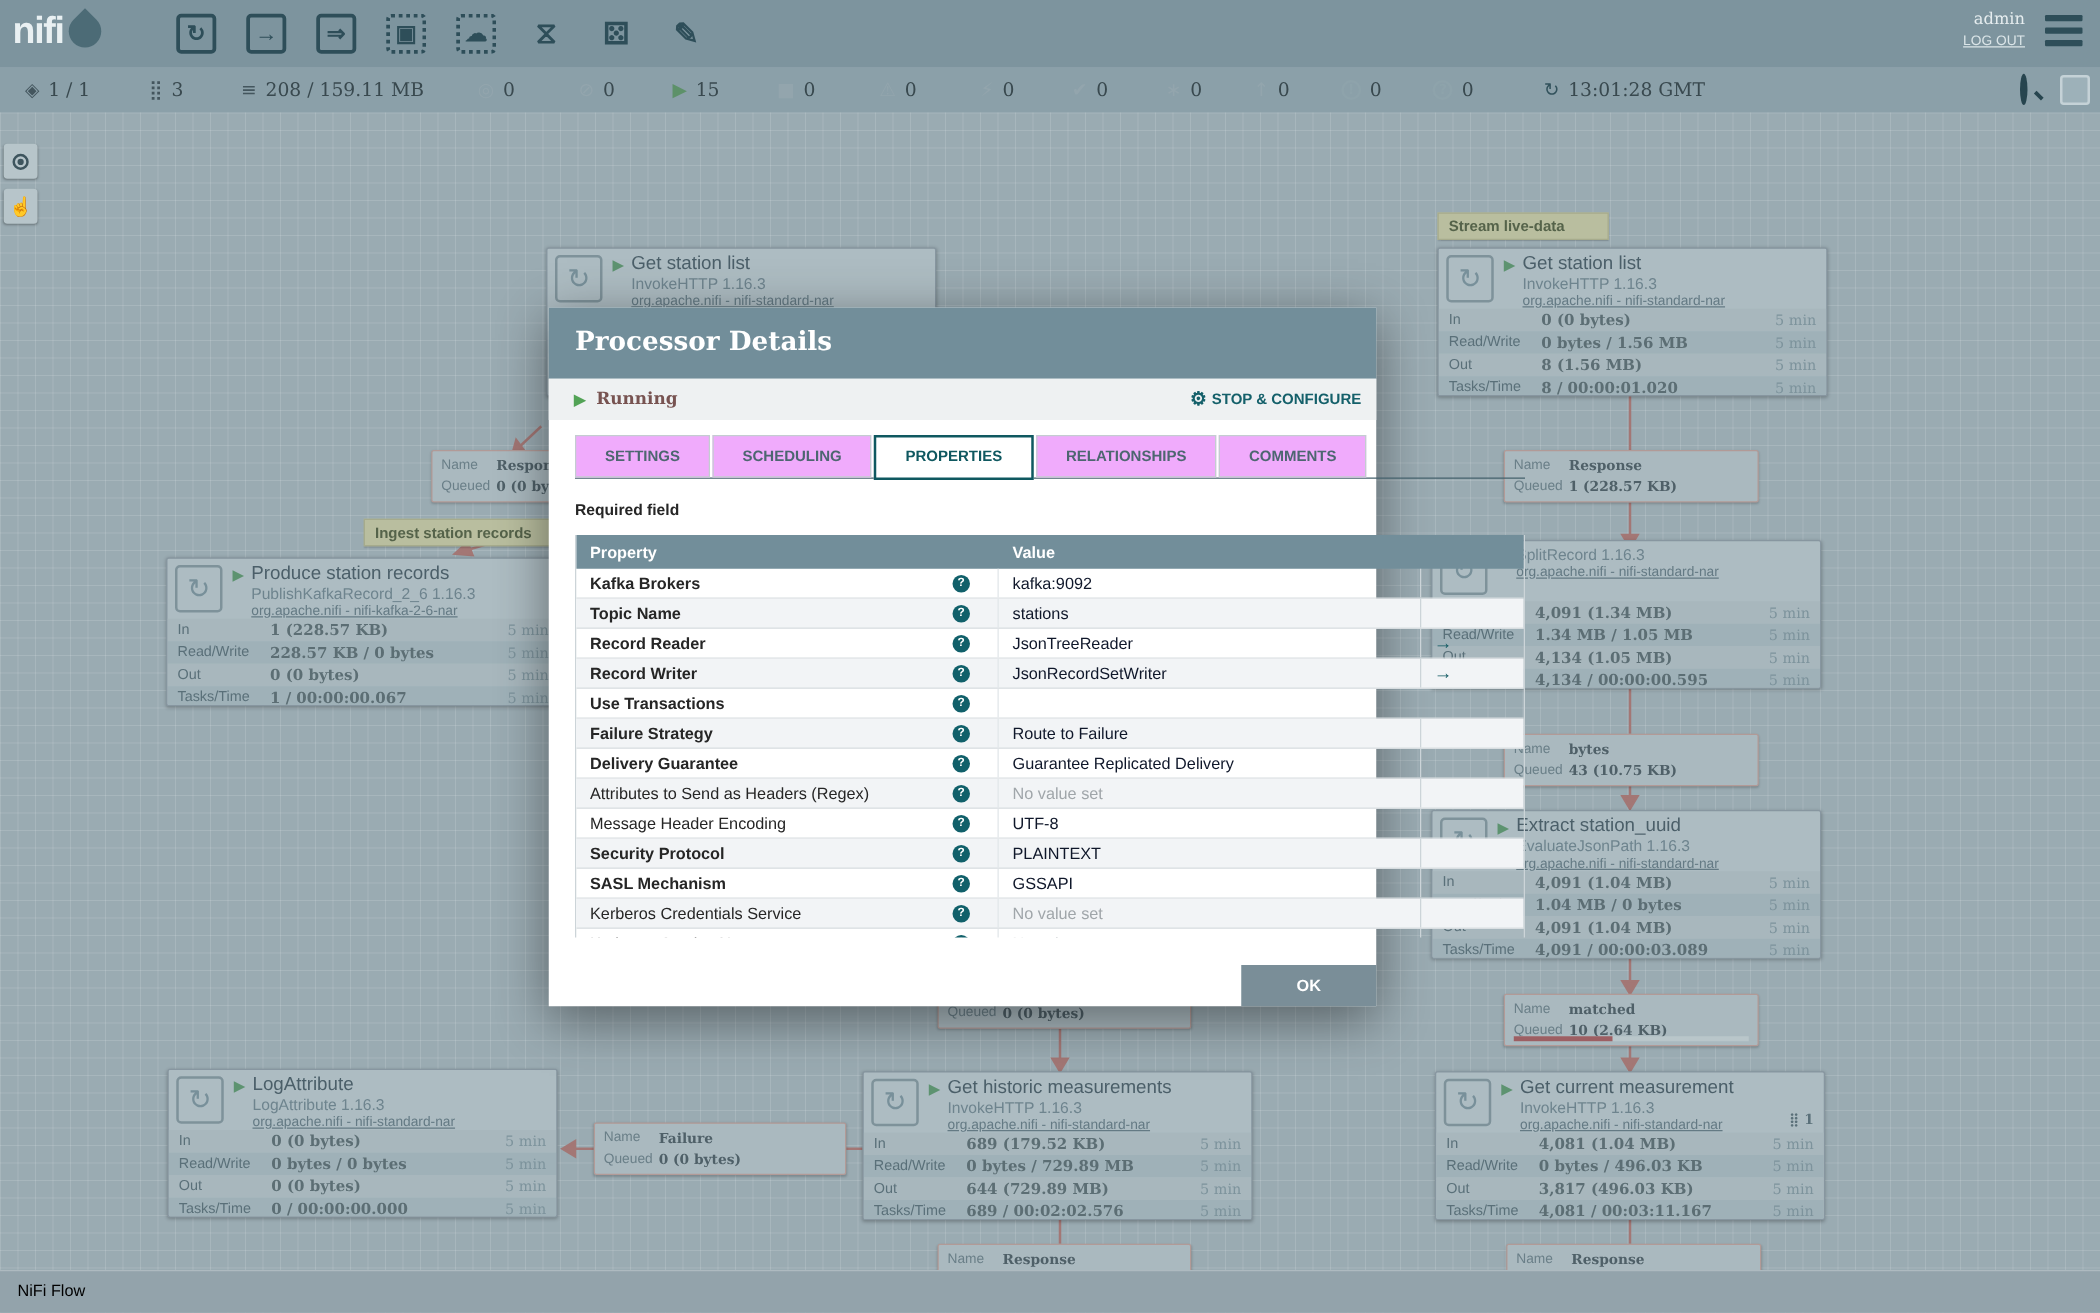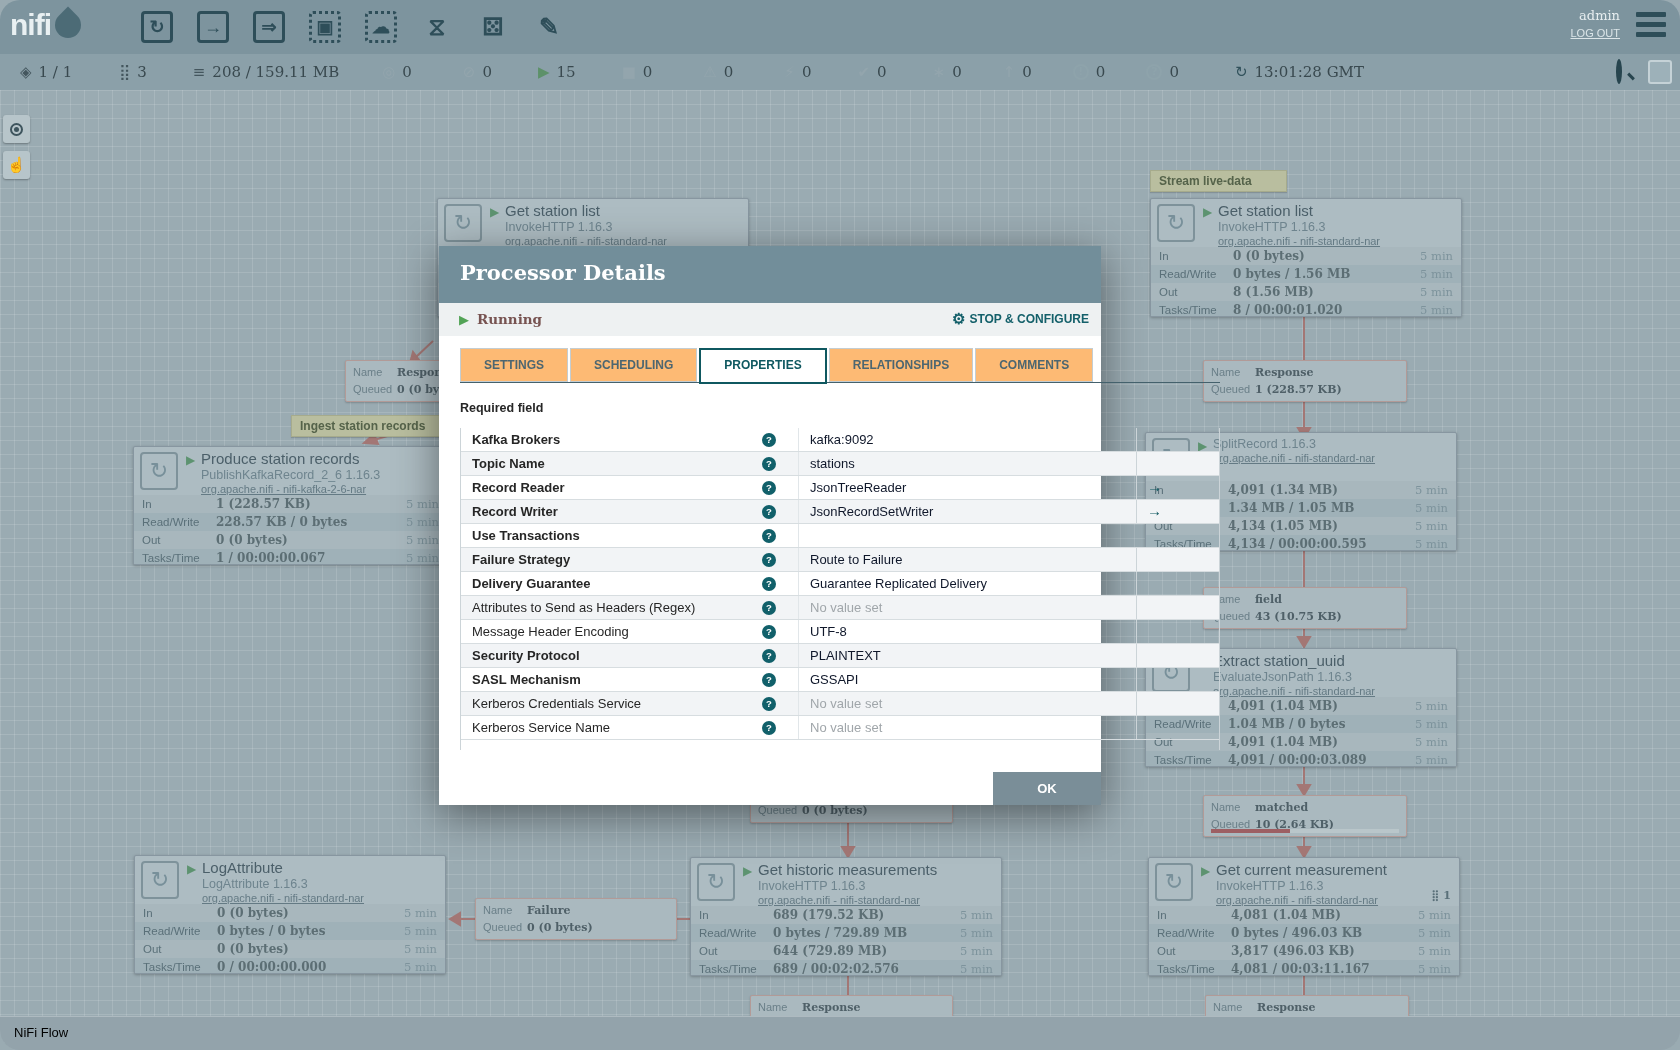--- a/index.html
+++ b/index.html
@@ -1,18 +1,18 @@
 <!DOCTYPE html>
 <html><head>
 <meta charset="utf-8">
 <style>
   * { margin:0; padding:0; box-sizing:border-box; }
   html,body { width:1680px; height:1050px; overflow:hidden; background:#9aabb2;
     font-family:"Liberation Sans", sans-serif; }
-  #screen { position:relative; width:1680px; height:1050px; overflow:hidden;border-radius:20px; }
+  #screen { position:relative; width:1680px; height:1050px; overflow:hidden; }
 
   
   #topbar { position:absolute; left:0; top:0; width:1680px; height:54px; background:#7d949e; }
   #logo { position:absolute; left:10px; top:8px; display:flex; align-items:center; }
   #logo .word { font-size:30px; font-weight:bold; color:#e9f0f2; letter-spacing:-1px; }
   #logo .drop { width:26px; height:26px; margin-left:4px; background:#4c6b76;
     border-radius:0 50% 50% 50%; transform:rotate(45deg); }
   #toolbar { position:absolute; left:120px; top:7px; display:flex; }
   .tb-icon { width:38px; height:40px; margin-left:18px; color:#2e4e59; display:flex;
     align-items:center; justify-content:center; font-size:24px; font-weight:bold; position:relative; }
@@ -109,21 +109,21 @@
   #dlg-status { position:absolute; left:0; top:57px; width:100%; height:33px; background:#eef1f2; }
   #dlg-run-icon { position:absolute; left:20px; top:9px; color:#52a356; font-size:13px; }
   #dlg-run-text { position:absolute; left:38px; top:8px; color:#775351; font-size:13.5px;
     font-family:"DejaVu Serif", serif; font-weight:bold; }
   #dlg-stopcfg { position:absolute; right:12px; top:7px; color:#14606a; font-size:12px;
     font-weight:bold; cursor:pointer; }
   #dlg-stopcfg .gear { font-size:15px; margin-right:4px; vertical-align:-1px; }
 
   #dlg-tabs { position:absolute; left:21px; top:102px; width:760px; height:35px;
     border-bottom:1px solid #44616c; display:flex; }
-  .tab { height:34px; line-height:32px; padding:0 23px; margin-right:2px; background:#fdba74;
+  .tab { height:34px; line-height:32px; padding:0 23px; margin-right:2px; background:#f0abfc;
     border:1px solid #c4cdd1; font-size:12px; font-weight:bold; color:#4d6670; cursor:pointer; }
   .tab.active { background:#fff; border:2px solid #0f5860; color:#0f5860; height:36px;
     margin-bottom:-2px; line-height:31px; }
 
   #required-note { position:absolute; left:21px; top:155px; font-size:12.5px; font-weight:bold; color:#262626; }
 
   #tbl-wrap { position:absolute; left:21px; top:182px; width:760px; height:322px; overflow:hidden;
     border-left:1px solid #ccd4d8; border-right:1px solid #ccd4d8; }
   #tbl-head { display:grid; grid-template-columns:338px 338px 82px; height:27px; background:#728e9a;
     color:#fff; font-size:13px; font-weight:bold; line-height:27px; }
@@ -549,21 +549,21 @@
             <span class="q-key">Name</span>
             <span class="q-val">Response</span>
           </div>
           <div class="q-row">
             <span class="q-key">Queued</span>
             <span class="q-val">1 (228.57 KB)</span>
           </div>
         </div><div class="queue-label" style="left: 1203px; top: 497px; width: 204px;">
           <div class="q-row">
             <span class="q-key">Name</span>
-            <span class="q-val">field</span>
+            <span class="q-val">bytes</span>
           </div>
           <div class="q-row">
             <span class="q-key">Queued</span>
             <span class="q-val">43 (10.75 KB)</span>
           </div>
         </div><div class="queue-label" style="left: 1203px; top: 705px; width: 204px;">
           <div class="q-row">
             <span class="q-key">Name</span>
             <span class="q-val">matched</span>
           </div>
@@ -628,20 +628,25 @@
     </div>
     <div id="dlg-tabs">
         <div class="tab">SETTINGS</div>
         <div class="tab">SCHEDULING</div>
         <div class="tab active">PROPERTIES</div>
         <div class="tab">RELATIONSHIPS</div>
         <div class="tab">COMMENTS</div>
       </div>
     <div id="required-note">Required field</div>
     <div id="tbl-wrap">
+      <div id="tbl-head">
+        <div>Property</div>
+        <div>Value</div>
+        <div></div>
+      </div>
       <span id="tbl-rows"><div class="trow">
             <div class="tcell-prop req">Kafka Brokers<span class="help-ico">?</span></div>
             <div class="tcell-val">kafka:9092</div>
             <div class="tcell-extra"></div>
           </div><div class="trow">
             <div class="tcell-prop req">Topic Name<span class="help-ico">?</span></div>
             <div class="tcell-val">stations</div>
             <div class="tcell-extra"></div>
           </div><div class="trow">
             <div class="tcell-prop req">Record Reader<span class="help-ico">?</span></div>

